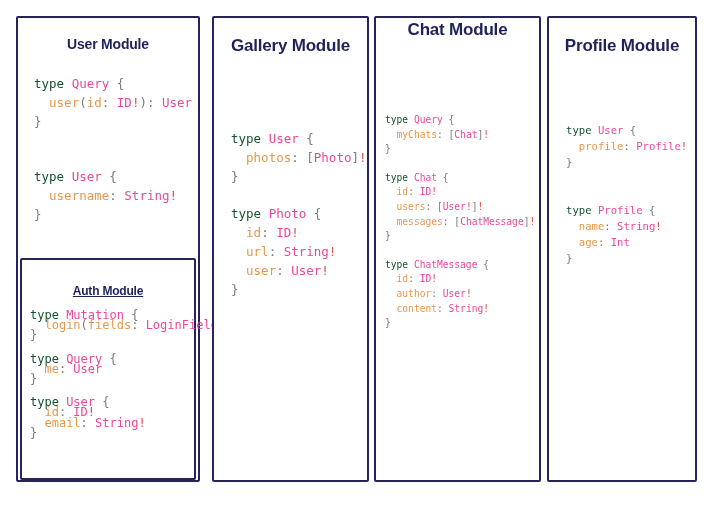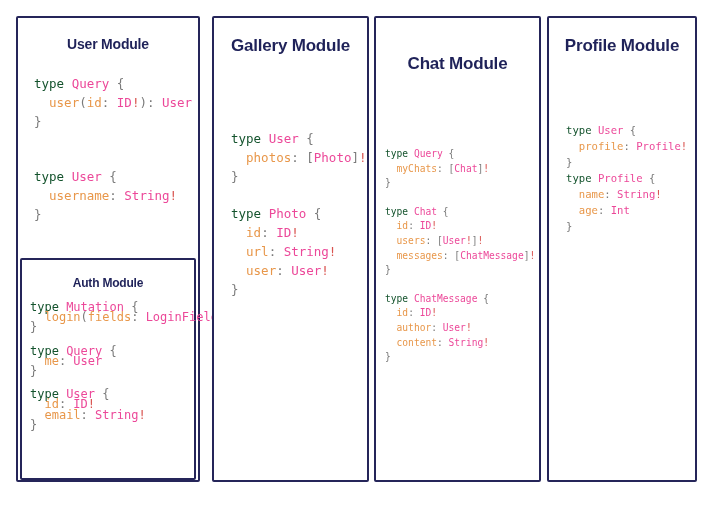--- a/index.html
+++ b/index.html
@@ -75,21 +75,22 @@
     left: 2px;
     top: 240px;
     width: 176px;
     height: 222px;
     background: #ffffff;
     border: 2px solid #252559;
     border-radius: 2px;
   }
   #panel-auth .panel-title {
     font-size: 12px;
-    margin-top: 16px;
+    margin-top: 24px;
+    text-decoration: underline;
   }
   #panel-auth .code {
     font-size: 12px;
     line-height: 10.2px;
     margin-left: 8px;
   }
   #auth-block-1 { margin-top: 12px; }
   #auth-block-2 { margin-top: 13px; }
   #auth-block-3 { margin-top: 13px; }
 
@@ -110,21 +111,21 @@
   #gal-block-1 { margin-top: 73px; }
   #gal-block-2 { margin-top: 18px; }
 
   
   #panel-chat {
     left: 374px; top: 16px;
     width: 167px; height: 466px;
   }
   #panel-chat .panel-title {
     font-size: 17px;
-    margin-top: 36px;
+    margin-top: 2px;
   }
   #panel-chat .code {
     font-size: 9.6px;
     line-height: 14.6px;
     margin-left: 9px;
   }
   #chat-block-1 { margin-top: 73px; }
   #chat-block-2 { margin-top: 14px; }
   #chat-block-3 { margin-top: 14px; }
 
@@ -136,21 +137,21 @@
   #panel-profile .panel-title {
     font-size: 17px;
     margin-top: 18px;
   }
   #panel-profile .code {
     font-size: 10.6px;
     line-height: 16px;
     margin-left: 17px;
   }
   #prof-block-1 { margin-top: 66px; }
-  #prof-block-2 { margin-top: 0; }
+  #prof-block-2 { margin-top: 32px; }
 </style>
 <style>.kw{color:#14532d;}.tn{color:#ec4899;}.fld{color:#E8974A;}.pun{color:#7a7a7a;}.bang{color:#D9534F;}.panel,#panel-auth{border-color:#252559;}.panel-title{color:#1F2259;}</style></head>
 <body>
 
 <div id="board">
 
   <div class="panel" id="panel-user">
     <div class="panel-title">User Module</div>
     <div class="code" id="user-block-1"><div><span class="kw">type </span><span class="tn">Query</span><span class="pun"> {</span></div><div><span class="pun">  </span><span class="fld">user</span><span class="pun">(</span><span class="fld">id</span><span class="pun">: </span><span class="tn">ID</span><span class="bang">!</span><span class="pun">)</span><span class="pun">: </span><span class="tn">User</span></div><div><span class="pun">}</span></div></div>
     <div class="code" id="user-block-2"><div><span class="kw">type </span><span class="tn">User</span><span class="pun"> {</span></div><div><span class="pun">  </span><span class="fld">username</span><span class="pun">: </span><span class="tn">String</span><span class="bang">!</span></div><div><span class="pun">}</span></div></div>

